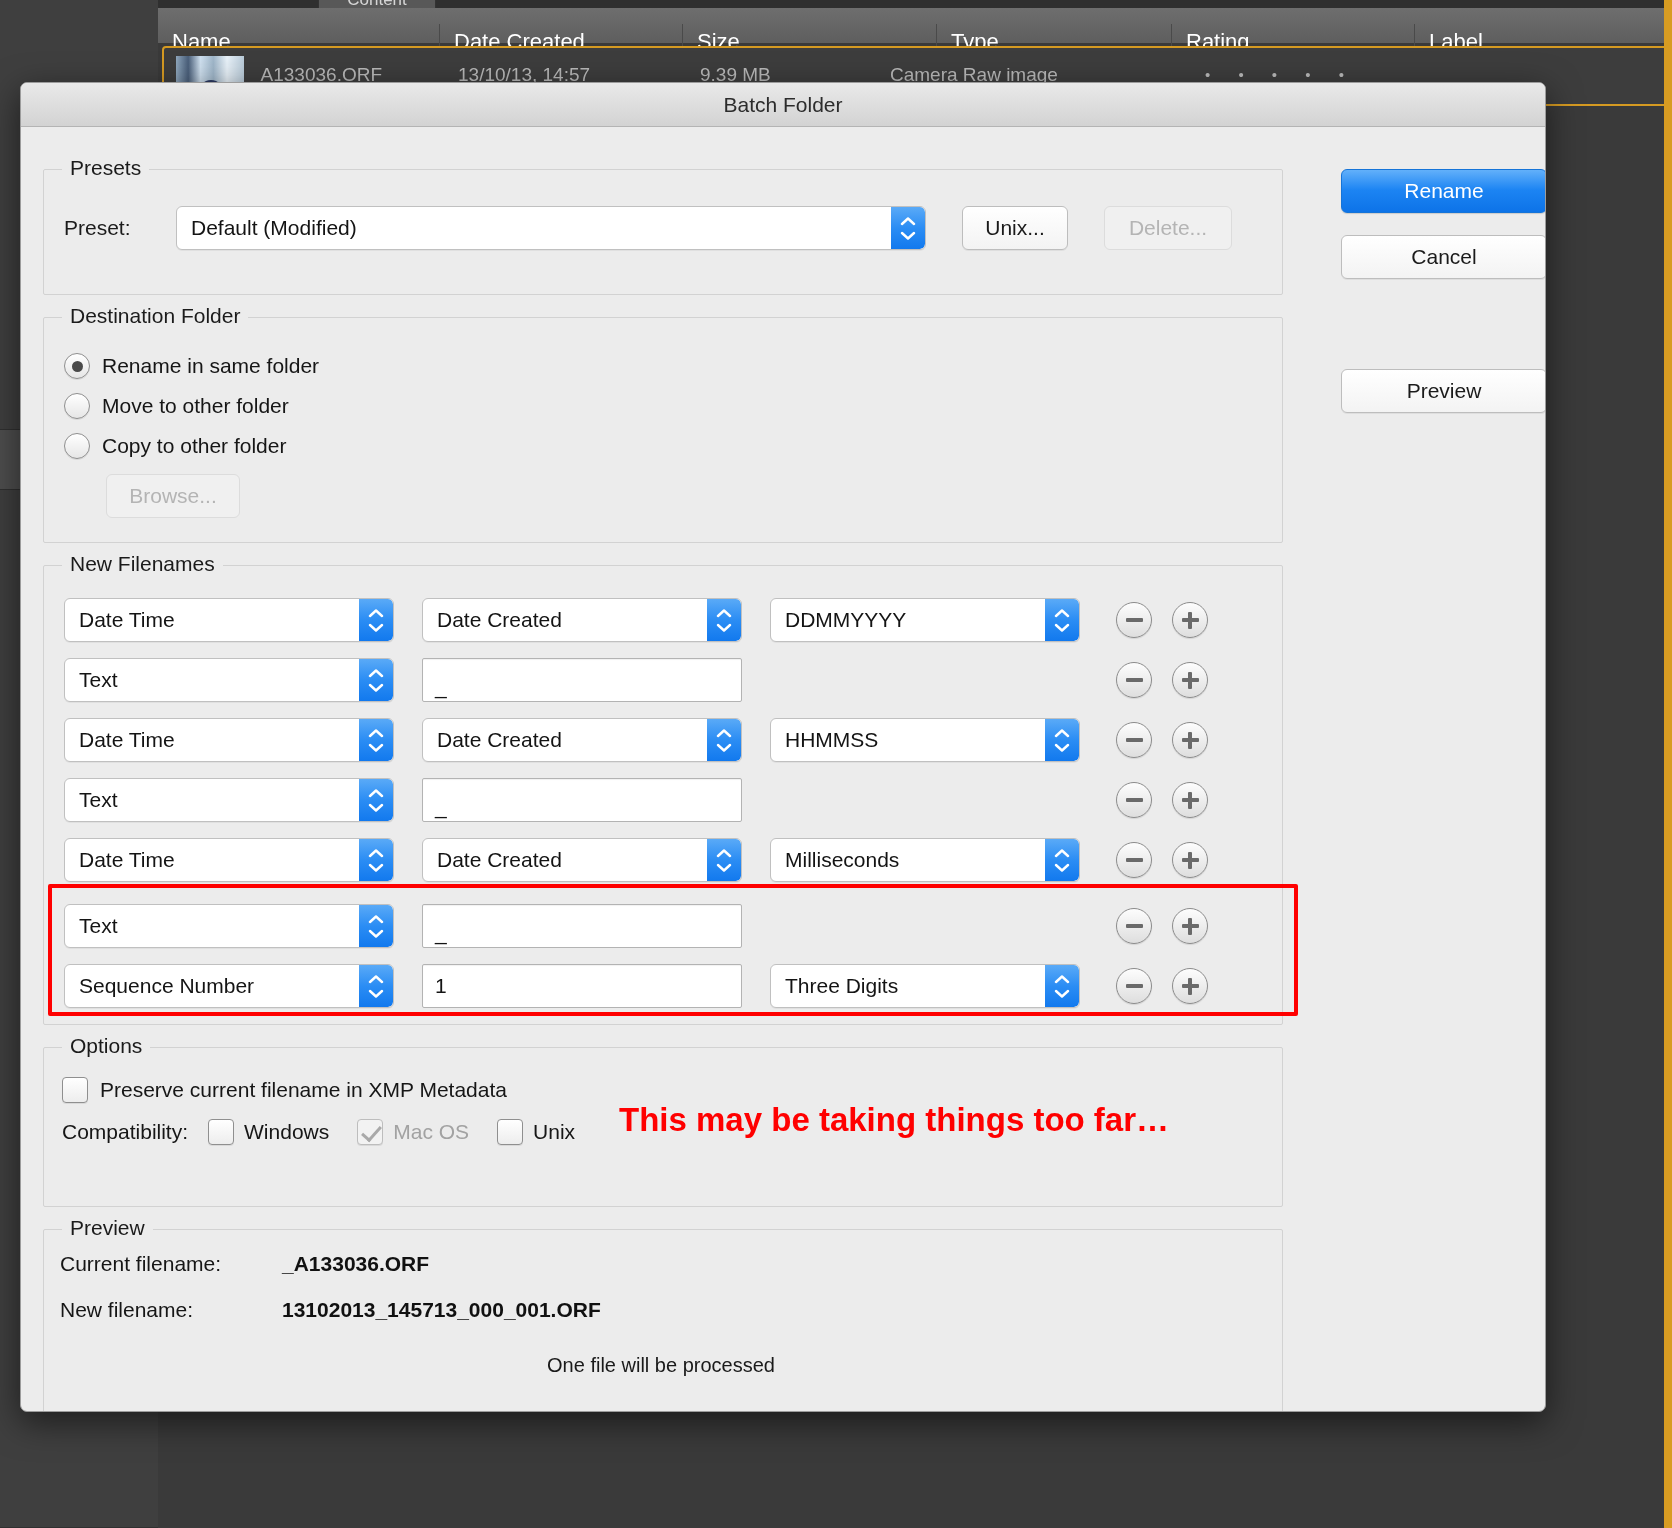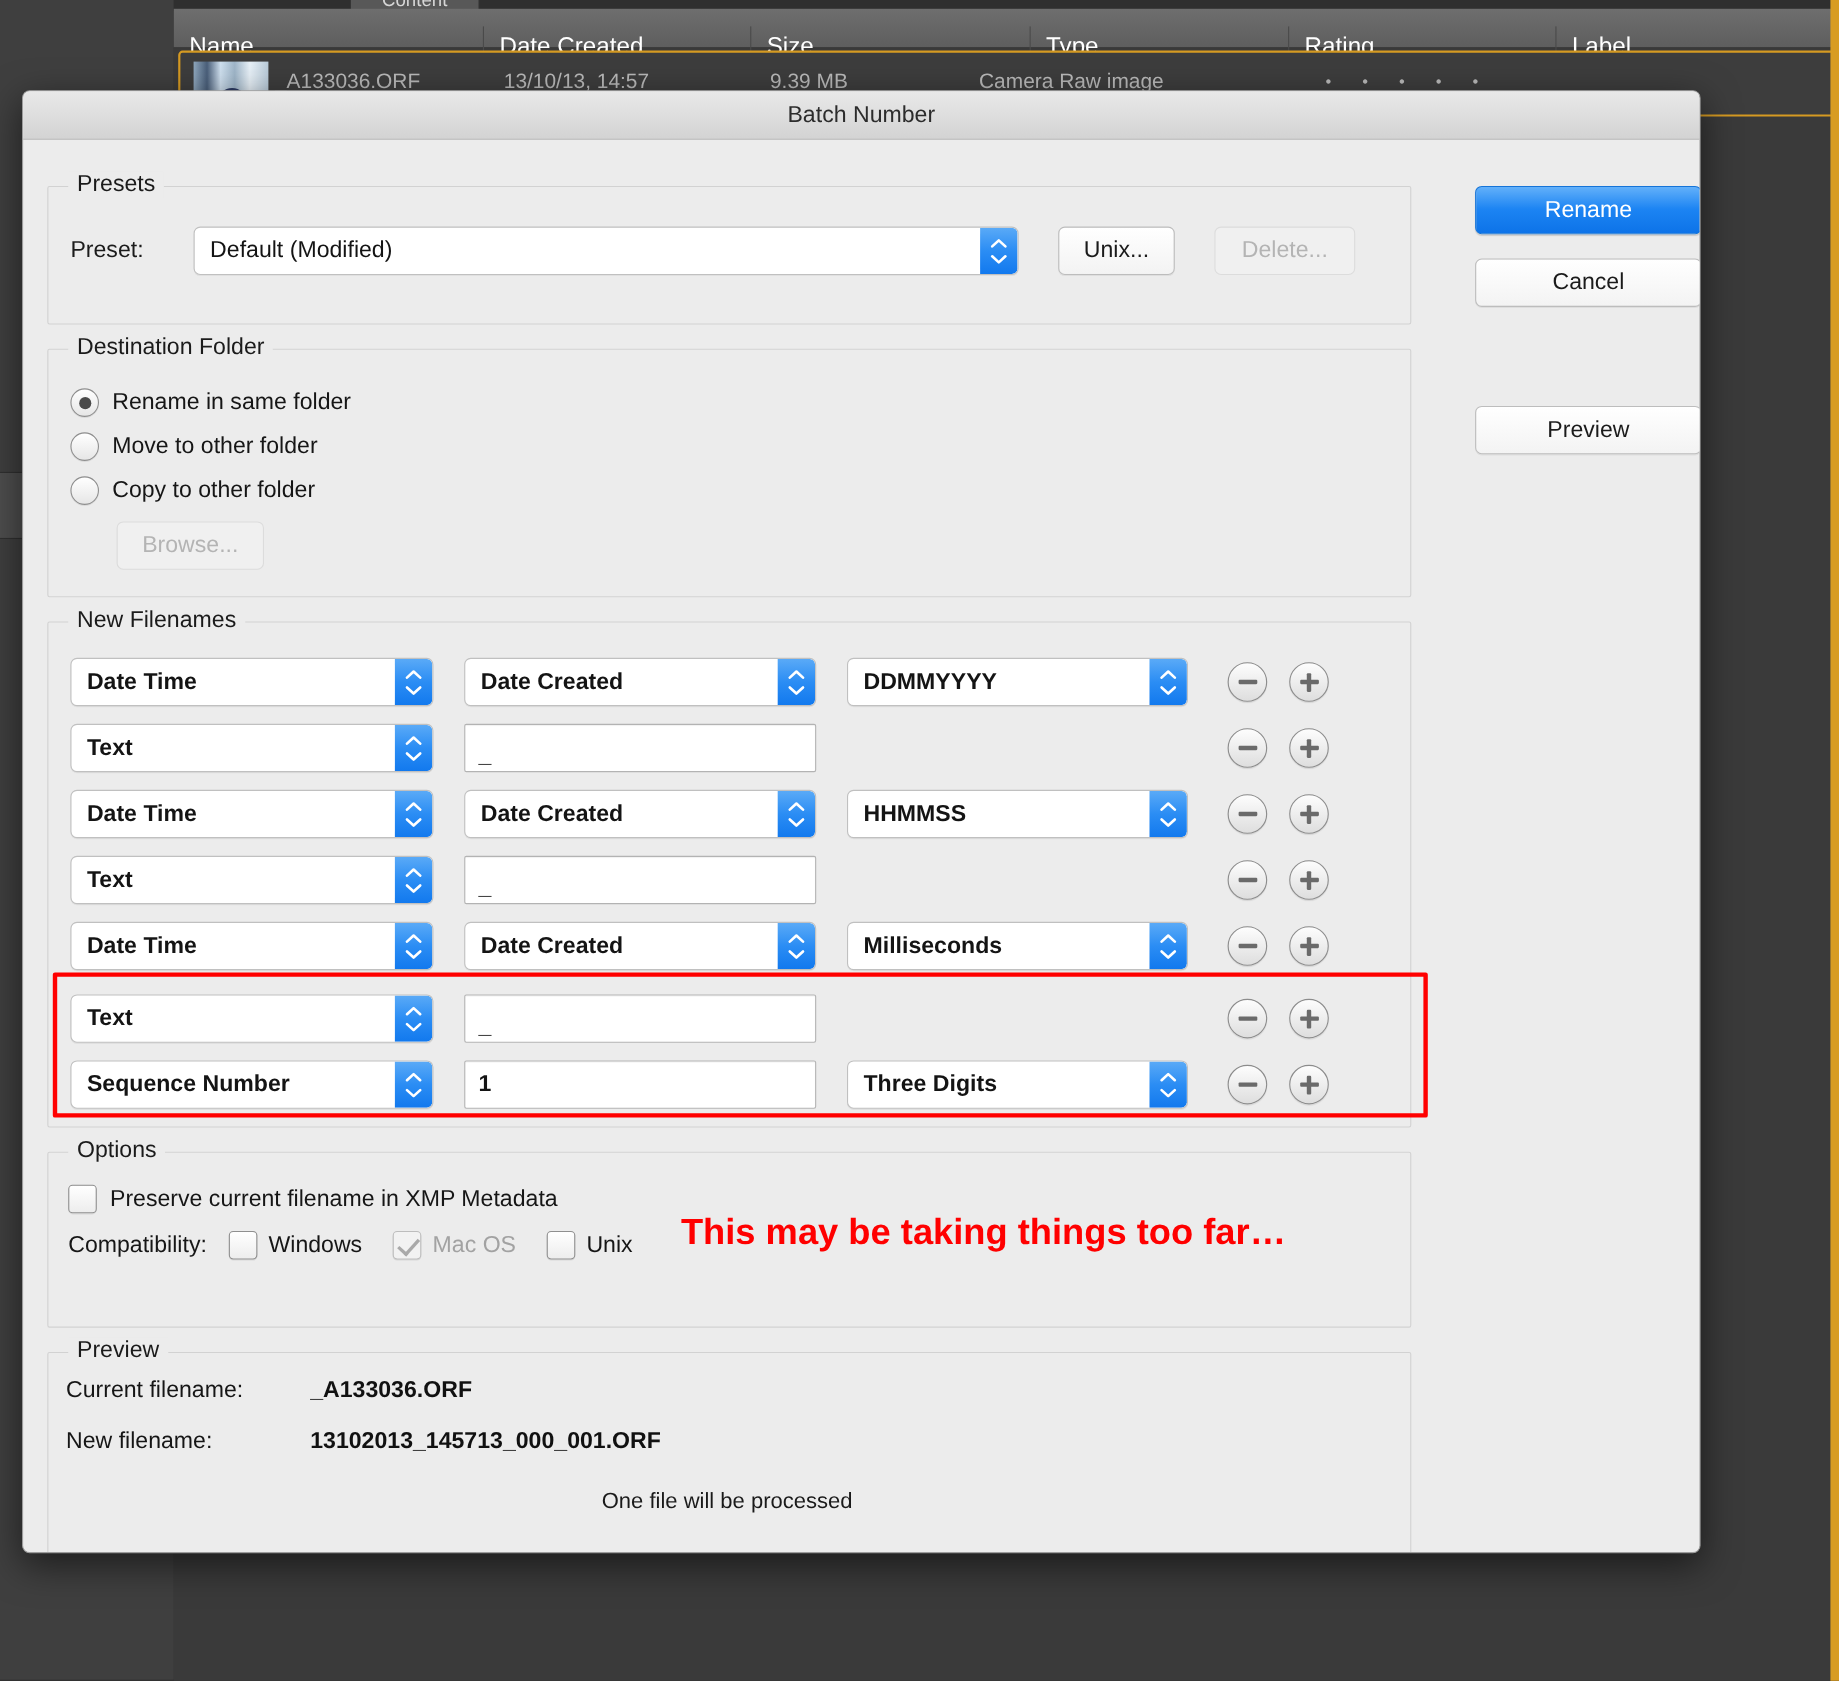--- a/index.html
+++ b/index.html
@@ -145,21 +145,21 @@
   .checkbox.disabled { border-color:#bdbdbd; background:#f2f2f2; }
   .checkbox.checked:after {
     content:""; position:absolute; left:8px; top:2px; width:8px; height:16px;
     border:solid #5a5a5a; border-width:0 3px 3px 0; transform:rotate(42deg);
   }
   .checkbox.disabled.checked:after { border-color:#a9a9a9; }
   .opt-text { font-size:21px; color:#161616; white-space:nowrap; }
   .opt-text.dim { color:#a2a2a2; }
 
   
-  .fn-row { display:flex; align-items:center; height:60px;font-weight:bold; }
+  .fn-row { display:flex; align-items:center; height:60px; }
   .fn-c1 { width:330px; margin-right:28px; }
   .fn-c2 { width:320px; margin-right:28px; }
   .fn-c3 { width:310px; margin-right:36px; }
   .fn-btns { display:flex; align-items:center; gap:20px; }
 
   .rndbtn {
     width:36px; height:36px; border-radius:50%;
     background: linear-gradient(to bottom,#fdfdfd 0%, #dedede 100%);
     border:1px solid #8c8c8c; position:relative; flex:0 0 auto;
     box-shadow: 0 1px 1px rgba(0,0,0,.10);
@@ -216,21 +216,21 @@
   <div class="bg-cell" style="left:458px;width:230px;">13/10/13, 14:57</div>
   <div class="bg-cell" style="left:700px;width:230px;">9.39 MB</div>
   <div class="bg-cell" style="left:890px;width:230px;">Camera Raw image</div>
   <div class="bg-dots" style="left:1205px;width:230px;">• • • • •</div>
   <div class="bg-right-edge"></div>
 </div>
 
 <div id="dialog">
 
   <div class="titlebar">
-    <div class="title">Batch Number</div>
+    <div class="title">Batch Folder</div>
   </div>
 
   <div class="body">
 
     <div class="content-col">
 
       <div class="group" style="height:126px;">
         <div class="legend">Presets</div>
         <div class="group-inner" style="padding-top:36px;">
           <div class="preset-row">

